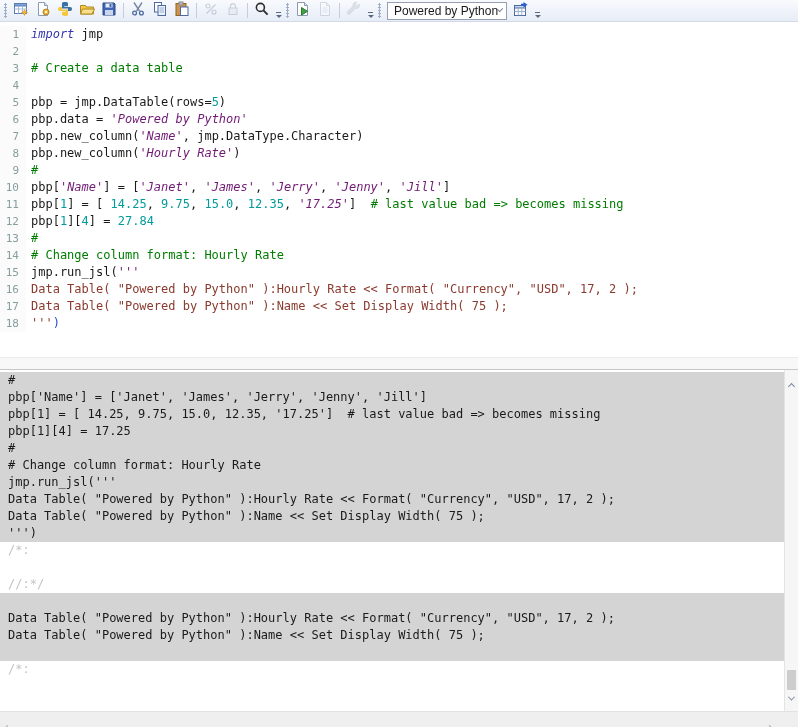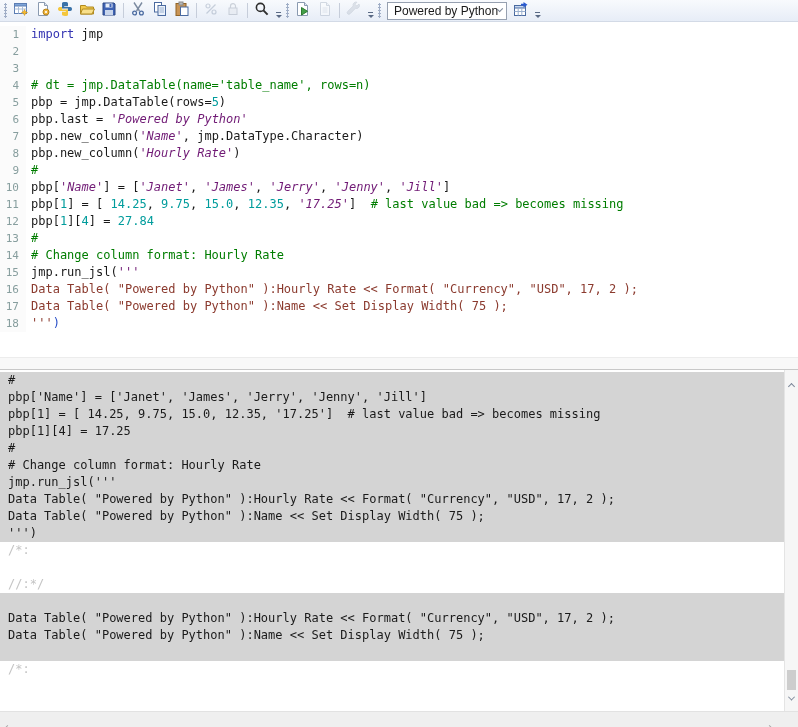--- a/index.html
+++ b/index.html
@@ -35,21 +35,21 @@
 
   
   .editor{ position:absolute; left:0; top:22px; width:798px; height:335px;
     background:#fff; overflow:hidden; padding-top:4px; }
   .code-row{ display:flex; height:17px; line-height:17px; font-size:12px; white-space:pre; }
   .gut{ width:26px; flex:0 0 26px; text-align:right; padding-right:7px;
     color:#879e9e; background:#fbfbfb; font-size:11px;
     font-family:"DejaVu Sans Mono","Liberation Mono",monospace; }
   .code{ padding-left:5px; color:#1a1a1a;
     font-family:"DejaVu Sans Mono","Liberation Mono",monospace; }
-  .tk-p{ color:#1a1a1a; } .tk-k{ color:#3434b2; } .tk-s{ color:#701a75;font-style:italic; }
+  .tk-p{ color:#1a1a1a; } .tk-k{ color:#3434b2;font-style:italic; } .tk-s{ color:#701a75;font-style:italic; }
   .tk-n{ color:#009c9c; } .tk-c{ color:#007d00; } .tk-j{ color:#8b3a2e; }
   .tk-b{ color:#2a50c8; }
 
   
   .hscroll-top{ position:absolute; left:0; top:357px; width:798px; height:12px;
     background:#f8f8f8; border-top:1px solid #ececec; }
   .hscroll-top .arr{ position:absolute; top:3px; }
   .hscroll-bottom{ position:absolute; left:0; top:711px; width:798px; height:16px;
     background:#efefef; border-top:1px solid #e2e2e2; }
   .hscroll-bottom .arr{ position:absolute; top:5px; }
@@ -210,24 +210,24 @@
       <div class="ov-bar"></div>
       <div class="ov-tri"></div>
     </div>
   </div>
 </div>
 
 <div class="editor">
   <div id="editor-lines">
       <div class="code-row"><span class="gut">1</span><span class="code"><span class="tk-k">import</span><span class="tk-p"> jmp</span></span></div>
       <div class="code-row"><span class="gut">2</span><span class="code">&nbsp;</span></div>
-      <div class="code-row"><span class="gut">3</span></div>
-      <div class="code-row"><span class="gut">4</span><span class="code"><span class="tk-c"># dt = jmp.DataTable(name='table_name', rows=n)</span></span></div>
+      <div class="code-row"><span class="gut">3</span><span class="code"><span class="tk-c"># Create a data table</span></span></div>
+      <div class="code-row"><span class="gut">4</span></div>
       <div class="code-row"><span class="gut">5</span><span class="code"><span class="tk-p">pbp = jmp.DataTable(rows=</span><span class="tk-n">5</span><span class="tk-p">)</span></span></div>
-      <div class="code-row"><span class="gut">6</span><span class="code"><span class="tk-p">pbp.last = </span><span class="tk-s">'Powered by Python'</span></span></div>
+      <div class="code-row"><span class="gut">6</span><span class="code"><span class="tk-p">pbp.data = </span><span class="tk-s">'Powered by Python'</span></span></div>
       <div class="code-row"><span class="gut">7</span><span class="code"><span class="tk-p">pbp.new_column(</span><span class="tk-s">'Name'</span><span class="tk-p">, jmp.DataType.Character)</span></span></div>
       <div class="code-row"><span class="gut">8</span><span class="code"><span class="tk-p">pbp.new_column(</span><span class="tk-s">'Hourly Rate'</span><span class="tk-p">)</span></span></div>
       <div class="code-row"><span class="gut">9</span><span class="code"><span class="tk-c">#</span></span></div>
       <div class="code-row"><span class="gut">10</span><span class="code"><span class="tk-p">pbp[</span><span class="tk-s">'Name'</span><span class="tk-p">] = [</span><span class="tk-s">'Janet'</span><span class="tk-p">, </span><span class="tk-s">'James'</span><span class="tk-p">, </span><span class="tk-s">'Jerry'</span><span class="tk-p">, </span><span class="tk-s">'Jenny'</span><span class="tk-p">, </span><span class="tk-s">'Jill'</span><span class="tk-p">]</span></span></div>
       <div class="code-row"><span class="gut">11</span><span class="code"><span class="tk-p">pbp[</span><span class="tk-n">1</span><span class="tk-p">] = [ </span><span class="tk-n">14.25</span><span class="tk-p">, </span><span class="tk-n">9.75</span><span class="tk-p">, </span><span class="tk-n">15.0</span><span class="tk-p">, </span><span class="tk-n">12.35</span><span class="tk-p">, </span><span class="tk-s">'17.25'</span><span class="tk-p">]  </span><span class="tk-c"># last value bad =&gt; becomes missing</span></span></div>
       <div class="code-row"><span class="gut">12</span><span class="code"><span class="tk-p">pbp[</span><span class="tk-n">1</span><span class="tk-p">][</span><span class="tk-n">4</span><span class="tk-p">] = </span><span class="tk-n">27.84</span></span></div>
       <div class="code-row"><span class="gut">13</span><span class="code"><span class="tk-c">#</span></span></div>
       <div class="code-row"><span class="gut">14</span><span class="code"><span class="tk-c"># Change column format: Hourly Rate</span></span></div>
       <div class="code-row"><span class="gut">15</span><span class="code"><span class="tk-p">jmp.run_jsl(</span><span class="tk-s">'''</span></span></div>
       <div class="code-row"><span class="gut">16</span><span class="code"><span class="tk-j">Data Table( "Powered by Python" ):Hourly Rate &lt;&lt; Format( "Currency", "USD", 17, 2 );</span></span></div>

